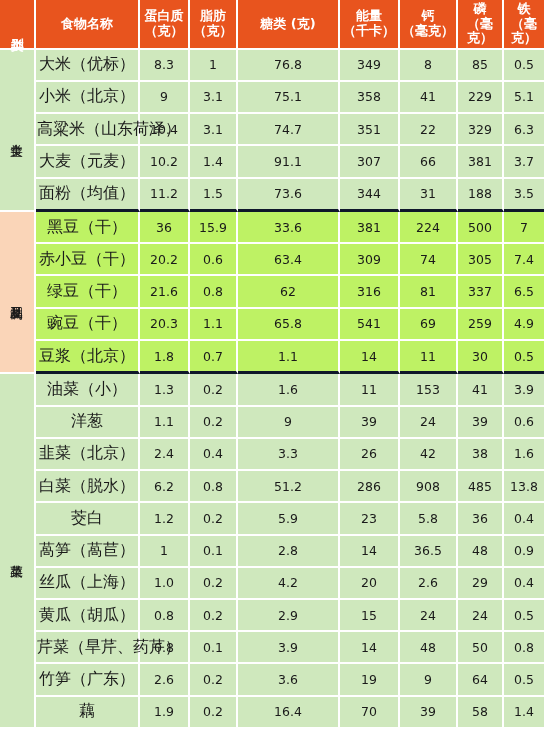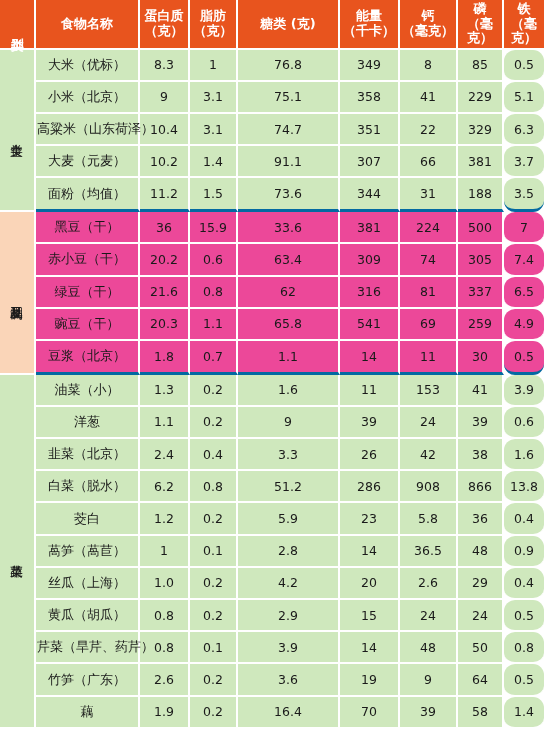--- a/index.html
+++ b/index.html
@@ -51,39 +51,39 @@
     font-size:12.5px;
     color:#1a1a1a;
     text-align:center;
     vertical-align:middle;
     border-right:2px solid #ffffff;
     border-bottom:2px solid #ffffff;
     padding:1px 1px;
     box-sizing:border-box;
     white-space:nowrap;
   }
-  tbody td:last-child{border-right:none;border-radius:11px;}
+  tbody td:last-child{border-right:none;}
   td.catcell{
     border-right:2px solid #ffffff;
     padding:0;
     text-align:center;
   }
   td.catcell .vwrap{
     font-size:12.5px;
     font-weight:normal;
     color:#1a1a1a;
   }
-  td.name{font-size:13px;}
+  td.name{font-size:16px;}
   
   .sec-green td{background:#cfe8bd;}
-  .sec-peach td{background:#ec4899;}
+  .sec-peach td{background:#bef264;}
   .sec-green td.catcell{background:#cfe8bd;}
   .sec-peach td.catcell{background:#fad5b8;}
   
-  tr.block-end td{border-bottom:3px solid #0369a1;}
+  tr.block-end td{border-bottom:3px solid #0f172a;}
 </style>
 </head>
 <body>
 
 <table id="nutrition-table">
   <colgroup>
     <col style="width:36px">
     <col style="width:104px">
     <col style="width:50px">
     <col style="width:48px">
@@ -246,21 +246,21 @@
         <td>38</td>
         <td>1.6</td>
       </tr>
       <tr class="sec-green">
         <td class="name">白菜（脱水）</td>
         <td>6.2</td>
         <td>0.8</td>
         <td>51.2</td>
         <td>286</td>
         <td>908</td>
-        <td>866</td>
+        <td>485</td>
         <td>13.8</td>
       </tr>
       <tr class="sec-green">
         <td class="name">茭白</td>
         <td>1.2</td>
         <td>0.2</td>
         <td>5.9</td>
         <td>23</td>
         <td>5.8</td>
         <td>36</td>

